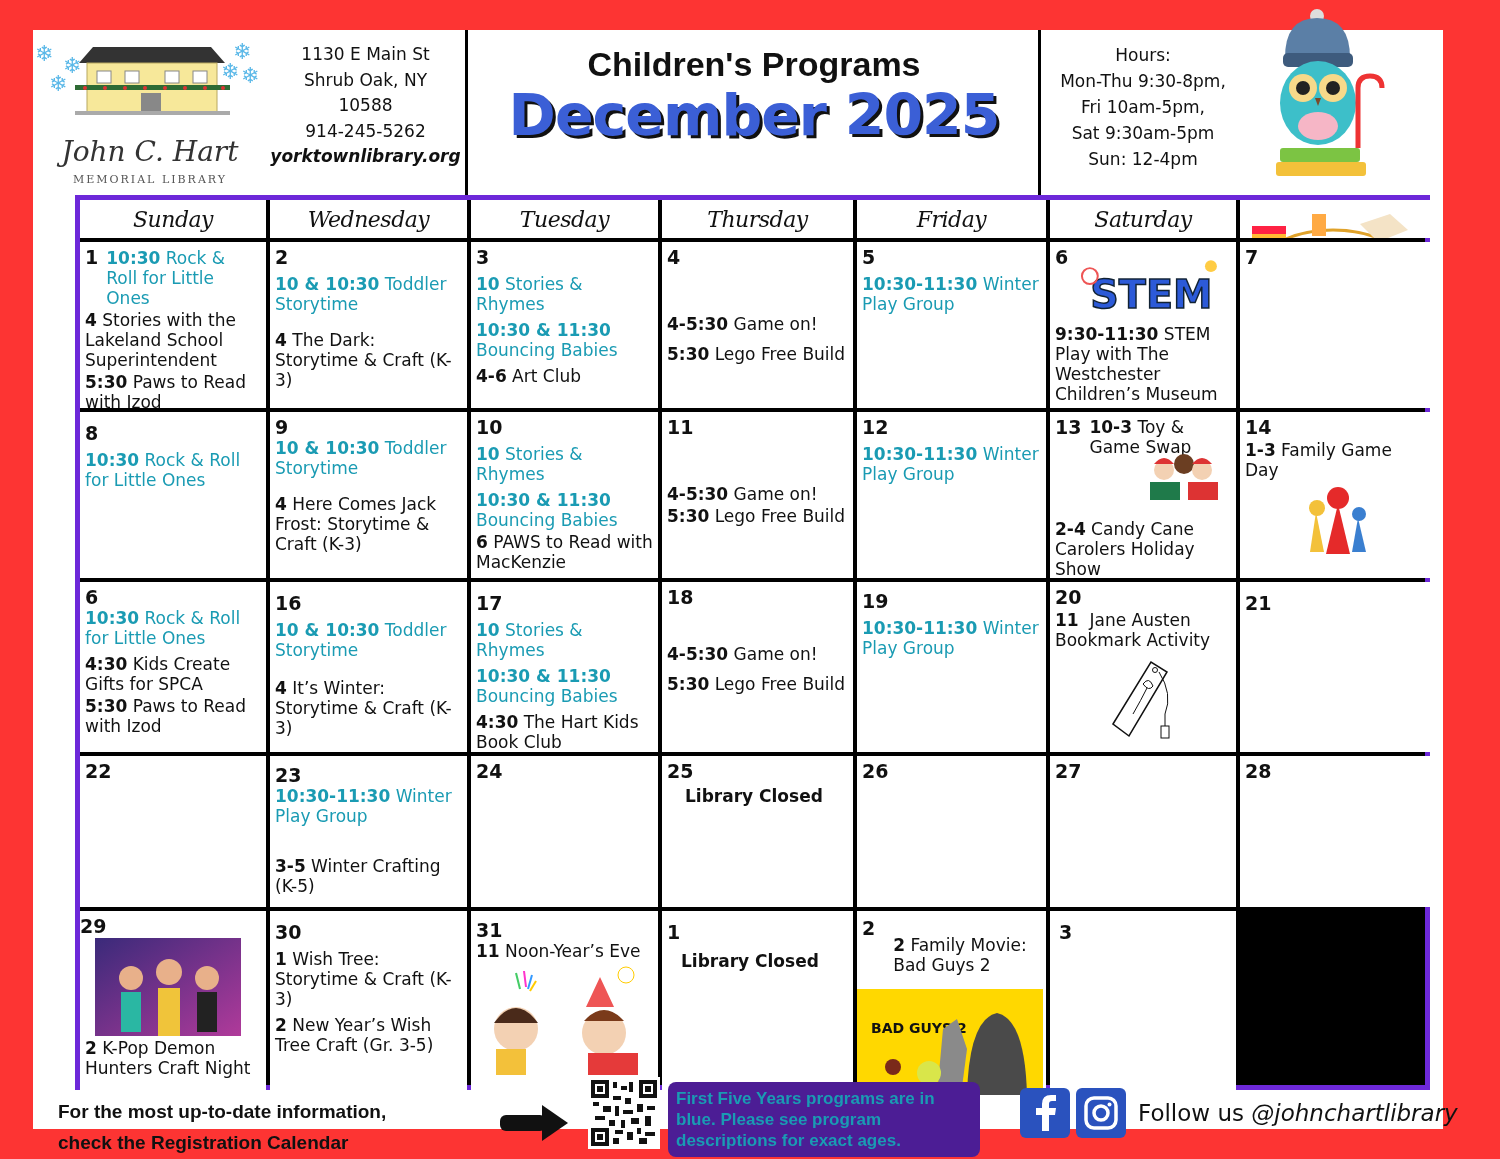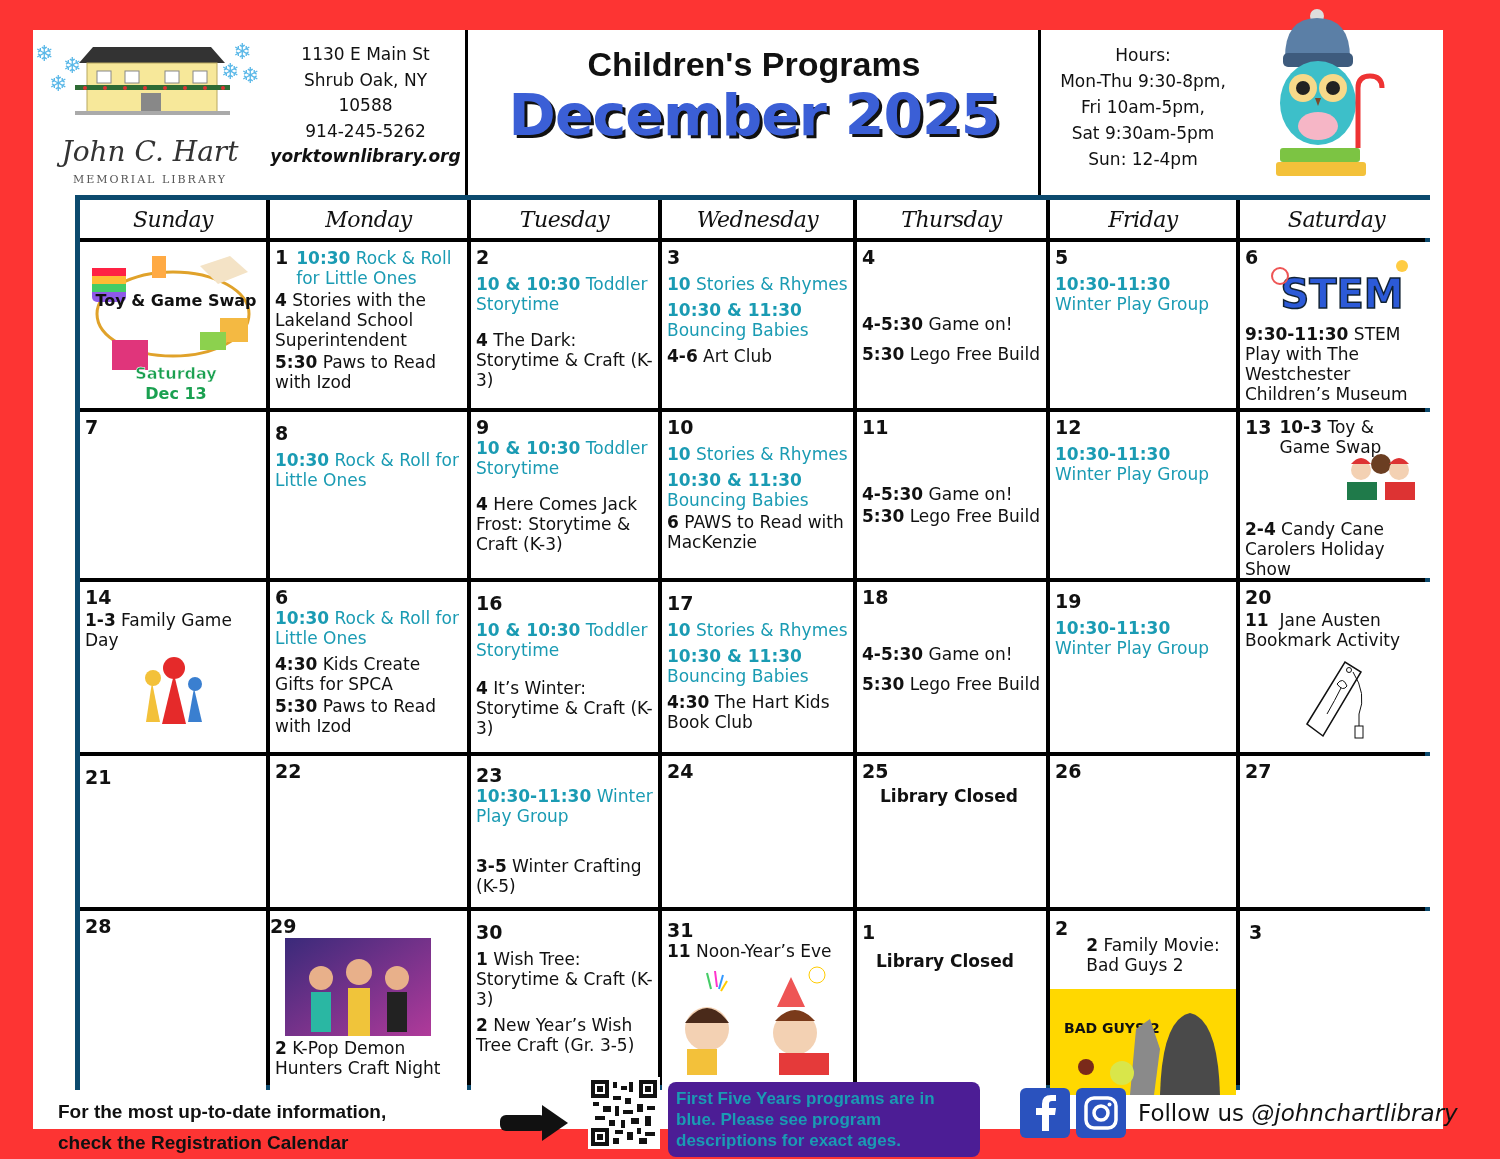--- a/index.html
+++ b/index.html
@@ -12,21 +12,21 @@
   .logo { position: absolute; left: 35px; top: 33px; width: 230px; height: 155px; }
   .address { position: absolute; left: 268px; top: 42px; width: 195px; text-align: center; font-size: 17px; line-height: 25.5px; color: #111; }
   .address .url { font-weight: bold; font-style: italic; }
   .title-block { position: absolute; left: 468px; top: 45px; width: 572px; text-align: center; }
   .title-sub { font-size: 34px; font-weight: bold; color: #111; font-family: Liberation Sans, sans-serif; }
   .title-main { font-size: 57px; font-weight: bold; color: #3b5fd6; font-family: "DejaVu Sans", sans-serif; letter-spacing: -1px; text-shadow: 3px 3px 0 #111; margin-top: -2px; }
   .hours { position: absolute; left: 1043px; top: 42px; width: 200px; text-align: center; font-size: 17px; line-height: 26px; color: #111; }
   .owl { position: absolute; left: 1270px; top: 8px; width: 125px; height: 185px; }
 
   
-  .calendar { position: absolute; left: 75px; top: 195px; width: 1355px; height: 895px; border: 5px solid #0c4a6e; background: #000; display: grid;
+  .calendar { position: absolute; left: 75px; top: 195px; width: 1355px; height: 895px; border: 5px solid #6d28d9; background: #000; display: grid;
     grid-template-columns: 186px 197px 187px 191px 189px 186px 193px;
     grid-template-rows: 38px 166px 166px 170px 151px 184px; gap: 4px; }
   .dayhdr { background: #fff; display: flex; align-items: center; justify-content: center; font-family: "DejaVu Serif", serif; font-style: italic; font-size: 22px; color: #111; letter-spacing: -0.5px; }
   .cell { background: #fff; position: relative; padding: 4px 5px; overflow: hidden; font-size: 17px; line-height: 20px; color: #111; }
   .dnum { font-weight: bold; font-size: 19px; line-height: 22px; display: block; }
   .ev { display: block; margin-top: 6px; }
   .ev b { font-weight: bold; }
   .ev.blue { color: #1a9bb3; }
   .ev.closed { font-weight: bold; margin-left: 18px; margin-top: 8px; }
   .inline-num { display: flex; gap: 8px; }
@@ -120,23 +120,22 @@
     <polygon points="45,90 51,90 48,98" fill="#7a4a2a"></polygon>
     <ellipse cx="48" cy="118" rx="20" ry="14" fill="#f6b6c6"></ellipse>
     <path d="M88 140 L88 80 Q88 68 100 68 Q112 68 112 80" stroke="#e33" stroke-width="5" fill="none"></path>
     <rect x="10" y="140" width="80" height="14" rx="3" fill="#7cc443"></rect>
     <rect x="6" y="154" width="90" height="14" rx="3" fill="#f3c13a"></rect>
   </svg>
 </div>
 
 <div class="calendar">
   <div class="dayhdr">Sunday</div>
-  <div class="dayhdr">Monday</div>
+  <div class="dayhdr">Wednesday</div>
   <div class="dayhdr">Tuesday</div>
-  <div class="dayhdr">Wednesday</div>
   <div class="dayhdr">Thursday</div>
   <div class="dayhdr">Friday</div>
   <div class="dayhdr">Saturday</div>
 
   <div class="cell" style="padding:0;">
     <svg width="186" height="166" viewBox="0 0 186 166">
       <ellipse cx="93" cy="72" rx="76" ry="42" fill="none" stroke="#e0a22a" stroke-width="3"></ellipse>
       <rect x="12" y="26" width="34" height="34" rx="5" fill="#8e5ae8"></rect>
       <rect x="12" y="26" width="34" height="8" fill="#f24"></rect>
         <rect x="12" y="34" width="34" height="8" fill="#fb3"></rect>

